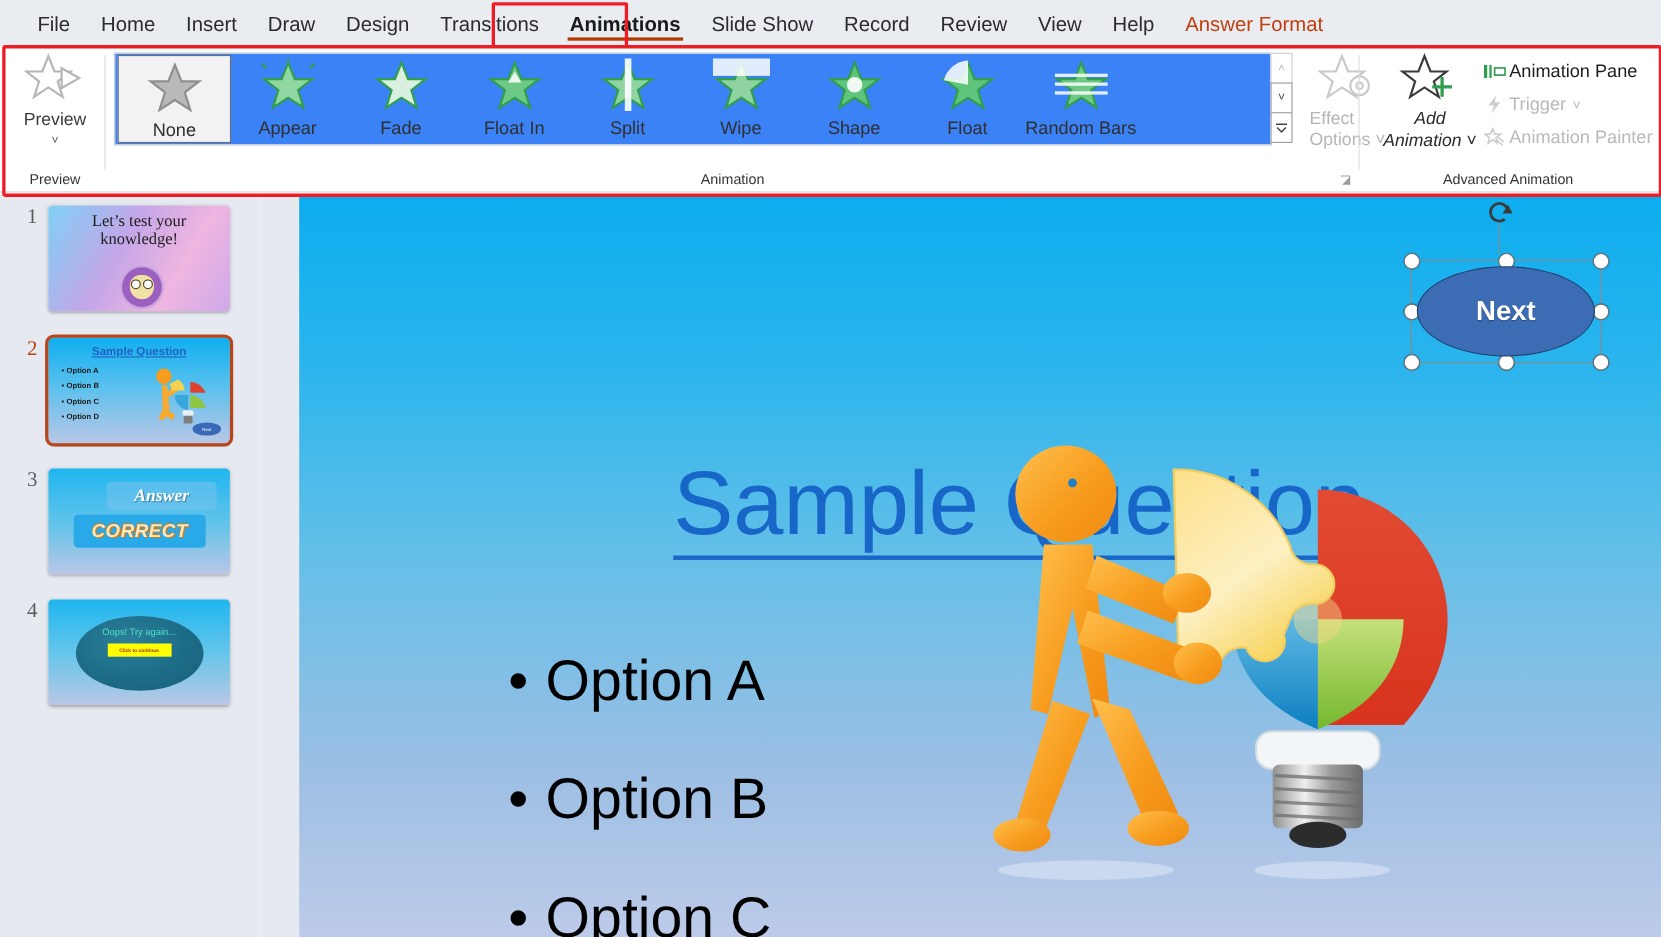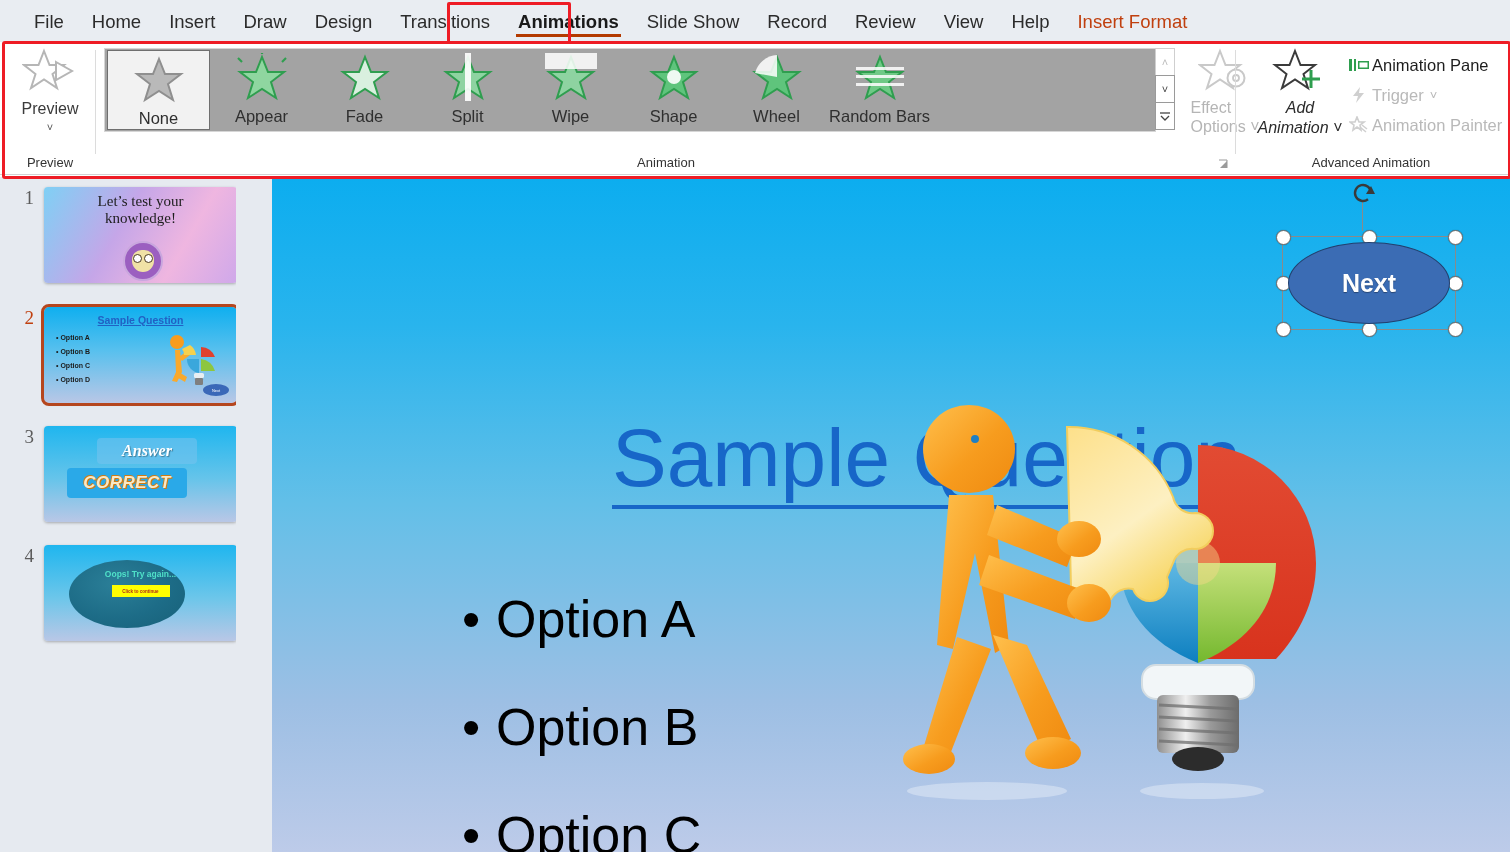--- a/index.html
+++ b/index.html
@@ -53,21 +53,21 @@
     position:absolute;left:8px;top:6px;width:76px;height:106px;
     display:flex;flex-direction:column;align-items:center;cursor:default;
   }
   .preview-btn .lbl{font-size:16px;color:#3a3a3a;margin-top:2px;}
   .preview-btn .caret{font-size:11px;color:#555;line-height:10px;margin-top:4px;}
 
   
   #grp-animation{left:96px;width:1140px;}
   .gallery{
     position:absolute;left:8px;top:6px;width:1050px;height:82px;
-    border:1px solid #d6d6d6;background:#a3a3a3;display:flex;align-items:stretch;
+    border:1px solid #d6d6d6;background:#3b82f6;display:flex;align-items:stretch;
   }
   .gal-item{
     width:103px;display:flex;flex-direction:column;align-items:center;justify-content:flex-start;
     padding-top:4px;cursor:default;
   }
   .gal-item.selected{
     background:#f2f2f2;border:1px solid #6f6f6f;box-sizing:border-box;
     margin:1px 0 1px 2px;
   }
   .gal-label{font-size:16.5px;color:#2f2f2f;margin-top:2px;white-space:nowrap;}
@@ -111,21 +111,21 @@
     background:#e6eaf0;overflow:hidden;
   }
   .thumb-row{position:absolute;left:0;width:236px;height:auto;}
   .thumb-num{
     position:absolute;left:12px;top:0;width:22px;text-align:right;
     font-size:19px;color:#5c5c5c;font-family:"Liberation Serif",serif;
   }
   .thumb-num.active{color:#c0400f;}
   .thumb{
     position:absolute;left:44px;top:0;width:165px;height:96px;border-radius:4px;
-    background:#fff;box-shadow:0 1px 3px rgba(0,0,0,.28);overflow:hidden;cursor:default;padding-left:28px;
+    background:#fff;box-shadow:0 1px 3px rgba(0,0,0,.28);overflow:hidden;cursor:default;
   }
   .thumb.selected{outline:3px solid #b5461e;outline-offset:0;border-radius:5px;}
 
   
   .t1{background:linear-gradient(120deg,#7fd0f5 0%,#c5a6e8 40%,#efb6e0 70%,#cfa8ea 100%);}
   .t1 .t1txt{
     position:absolute;top:6px;left:0;width:100%;text-align:center;
     font-family:"Liberation Serif",serif;font-size:15px;color:#1d1d1d;line-height:17px;
   }
   .t1 .owl{
@@ -175,21 +175,21 @@
   }
 
   
   .t4{background:linear-gradient(180deg,#1fb6ef 0%,#6cc6ea 55%,#b9c7e6 100%);}
   .t4 .oval{
     position:absolute;left:25px;top:15px;width:116px;height:68px;border-radius:50%;
     background:radial-gradient(ellipse at 40% 35%,#2b7f98 0%,#1d6c87 55%,#176078 100%);
   }
   .t4 .oops{
     position:absolute;left:0;top:24px;width:100%;text-align:center;
-    font-size:8.5px;color:#4fe0c8;font-weight:bold;
+    font-size:8.5px;color:#4fe0c8;
   }
   .t4 .clickbtn{
     position:absolute;left:50%;margin-left:-29px;top:40px;width:58px;height:12px;
     background:#ffff00;display:flex;align-items:center;justify-content:center;
     font-size:4.5px;font-weight:bold;color:#b02a1a;
   }
 
   
   .stage{
     position:absolute;left:236px;top:177px;width:1274px;height:675px;background:#e6eaf0;
@@ -242,21 +242,21 @@
         <div class="tab">Insert</div>
         <div class="tab">Draw</div>
         <div class="tab">Design</div>
         <div class="tab">Transitions</div>
         <div class="tab active">Animations</div>
         <div class="tab">Slide Show</div>
         <div class="tab">Record</div>
         <div class="tab">Review</div>
         <div class="tab">View</div>
         <div class="tab">Help</div>
-        <div class="tab contextual">Insert Format</div>
+        <div class="tab contextual">Answer Format</div>
       </div>
     <div class="tab-highlight"></div>
   </div>
 
   <div class="ribbon">
 
     <div class="grp" id="grp-preview">
       <div class="preview-btn">
         <span>
           <svg width="56" height="46" viewBox="0 0 56 46">
@@ -291,20 +291,27 @@
             <span class="gal-label">Appear</span>
           </div>
           <div class="gal-item">
             <span><svg width="52" height="48" viewBox="0 0 52 48">
                 <polygon points="26,4 32,19 48,19 35,29 40,45 26,36 12,45 17,29 4,19 20,19" fill="#d9f0df" stroke="#2f9e4f" stroke-width="2"></polygon>
               </svg></span>
             <span class="gal-label">Fade</span>
           </div>
           <div class="gal-item">
             <span><svg width="52" height="48" viewBox="0 0 52 48">
+                <polygon points="26,4 32,19 48,19 35,29 40,45 26,36 12,45 17,29 4,19 20,19" fill="#6fc986" stroke="#2f9e4f" stroke-width="2"></polygon>
+                <path d="M26 12 l-6 10 l12 0 z" fill="#ffffff" opacity=".85"></path>
+              </svg></span>
+            <span class="gal-label">Float In</span>
+          </div>
+          <div class="gal-item">
+            <span><svg width="52" height="48" viewBox="0 0 52 48">
                 <polygon points="26,4 32,19 48,19 35,29 40,45 26,36 12,45 17,29 4,19 20,19" fill="#8ed3a1" stroke="#2f9e4f" stroke-width="2"></polygon>
                 <rect x="23" y="0" width="6" height="48" fill="#ffffff" opacity=".9"></rect>
               </svg></span>
             <span class="gal-label">Split</span>
           </div>
           <div class="gal-item">
             <span><svg width="52" height="48" viewBox="0 0 52 48">
                 <polygon points="26,4 32,19 48,19 35,29 40,45 26,36 12,45 17,29 4,19 20,19" fill="#8ed3a1" stroke="#2f9e4f" stroke-width="2"></polygon>
                 <rect x="0" y="0" width="52" height="16" fill="#ffffff" opacity=".85"></rect>
               </svg></span>
@@ -315,21 +322,21 @@
                 <polygon points="26,4 32,19 48,19 35,29 40,45 26,36 12,45 17,29 4,19 20,19" fill="#5fc47c" stroke="#2f9e4f" stroke-width="2"></polygon>
                 <circle cx="26" cy="24" r="7" fill="#ffffff" opacity=".9"></circle>
               </svg></span>
             <span class="gal-label">Shape</span>
           </div>
           <div class="gal-item">
             <span><svg width="52" height="48" viewBox="0 0 52 48">
                 <polygon points="26,4 32,19 48,19 35,29 40,45 26,36 12,45 17,29 4,19 20,19" fill="#5fc47c" stroke="#2f9e4f" stroke-width="2"></polygon>
                 <path d="M26 24 L26 2 A24 24 0 0 0 4 20 Z" fill="#ffffff" opacity=".85"></path>
               </svg></span>
-            <span class="gal-label">Wheel</span>
+            <span class="gal-label">Float</span>
           </div>
           <div class="gal-item">
             <span><svg width="52" height="48" viewBox="0 0 52 48">
                 <polygon points="26,4 32,19 48,19 35,29 40,45 26,36 12,45 17,29 4,19 20,19" fill="#6fc986" stroke="#2f9e4f" stroke-width="2"></polygon>
                 <g fill="#ffffff" opacity=".85">
                   <rect x="2" y="14" width="48" height="3"></rect>
                   <rect x="2" y="22" width="48" height="3"></rect>
                   <rect x="2" y="30" width="48" height="3"></rect>
                 </g>
               </svg></span>

